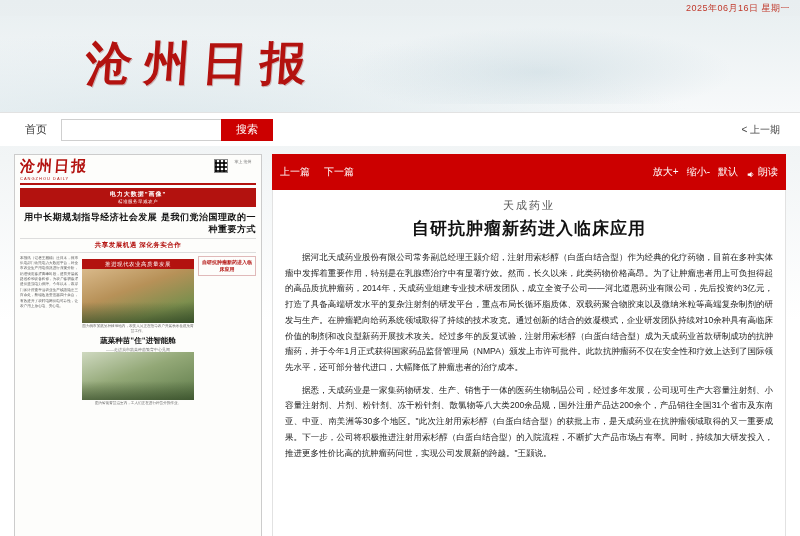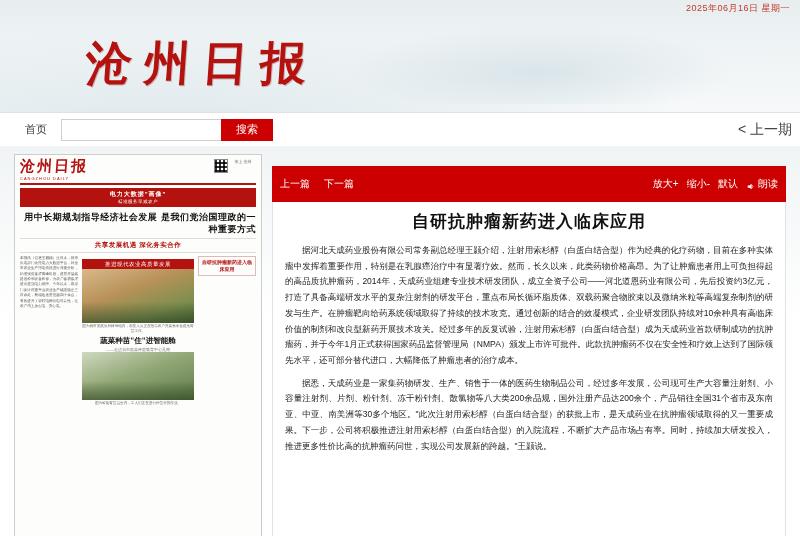--- a/index.html
+++ b/index.html
@@ -93,22 +93,22 @@
     min-width: 52px;
     background: #cc0000;
     color: #fff;
     border: none;
     font-size: 11px;
     cursor: pointer;
     font-family: Liberation Serif, serif;
   }
   .prev-issue {
     position: absolute;
-    right: 8px;
-    font-size: 14px;
+    right: 20px;
+    font-size: 10px;
     color: #444;
     cursor: pointer;
     text-align: center;
   }
   
   .main {
     display: flex;
     padding: 8px 14px 0 14px;
     gap: 10px;
     height: 460px;
@@ -278,21 +278,20 @@
     flex-direction: column;
   }
   .toolbar {
     background: #cc0000;
     color: #fff;
     height: 28px;
     display: flex;
     align-items: center;
     padding: 18px 8px;
     font-size: 10px;
-    margin-top: 12px;
   }
   .toolbar .tb-left { display: flex; gap: 14px; }
   .toolbar .tb-right { margin-left: auto; display: flex; gap: 8px; align-items: center; }
   .toolbar span { cursor: pointer; }
   .speaker { display: inline-flex; align-items: flex-end; gap: 3px; }
   .art-body {
     border: 1px solid #e2e2e2;
     border-top: none;
     flex: 1;
     padding: 8px 12px 4px 12px;
@@ -409,20 +408,21 @@
             <svg width="9" height="9" viewBox="0 0 16 16">
               <path d="M3 6h3l4-3v10l-4-3H3z" fill="#ffffff"></path>
               <path d="M11 5.5a3.2 3.2 0 0 1 0 5" stroke="#ffffff" stroke-width="1.2" fill="none"></path>
             </svg>
             <span>朗读</span>
           </span>
         </div>
       </div>
 
       <div class="art-body">
+        <div class="art-kicker">天成药业</div>
         <div class="art-title">自研抗肿瘤新药进入临床应用</div>
         <p class="art-p">据河北天成药业股份有限公司常务副总经理王颢介绍，注射用索杉醇（白蛋白结合型）作为经典的化疗药物，目前在多种实体瘤中发挥着重要作用，特别是在乳腺癌治疗中有显著疗效。然而，长久以来，此类药物价格高昂。为了让肿瘤患者用上可负担得起的高品质抗肿瘤药，2014年，天成药业组建专业技术研发团队，成立全资子公司——河北道恩药业有限公司，先后投资约3亿元，打造了具备高端研发水平的复杂注射剂的研发平台，重点布局长循环脂质体、双载药聚合物胶束以及微纳米粒等高端复杂制剂的研发与生产。在肿瘤靶向给药系统领域取得了持续的技术攻克。通过创新的结合的效凝模式，企业研发团队持续对10余种具有高临床价值的制剂和改良型新药开展技术攻关。经过多年的反复试验，注射用索杉醇（白蛋白结合型）成为天成药业首款研制成功的抗肿瘤药，并于今年1月正式获得国家药品监督管理局（NMPA）颁发上市许可批件。此款抗肿瘤药不仅在安全性和疗效上达到了国际领先水平，还可部分替代进口，大幅降低了肿瘤患者的治疗成本。</p>
         <p class="art-p">据悉，天成药业是一家集药物研发、生产、销售于一体的医药生物制品公司，经过多年发展，公司现可生产大容量注射剂、小容量注射剂、片剂、粉针剂、冻干粉针剂、散氯物等八大类200余品规，国外注册产品达200余个，产品销往全国31个省市及东南亚、中亚、南美洲等30多个地区。"此次注射用索杉醇（白蛋白结合型）的获批上市，是天成药业在抗肿瘤领域取得的又一重要成果。下一步，公司将积极推进注射用索杉醇（白蛋白结合型）的入院流程，不断扩大产品市场占有率。同时，持续加大研发投入，推进更多性价比高的抗肿瘤药问世，实现公司发展新的跨越。"王颢说。</p>
       </div>
 
     </div>
   </div>
 </div>
 
 </body></html>

